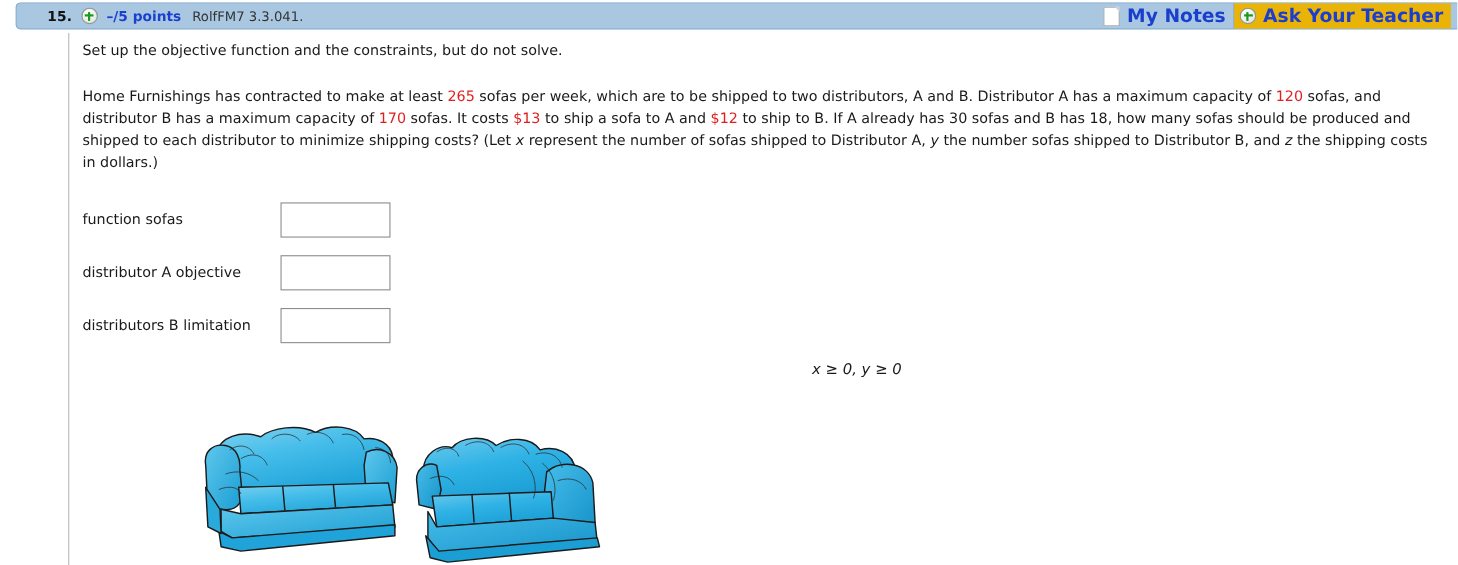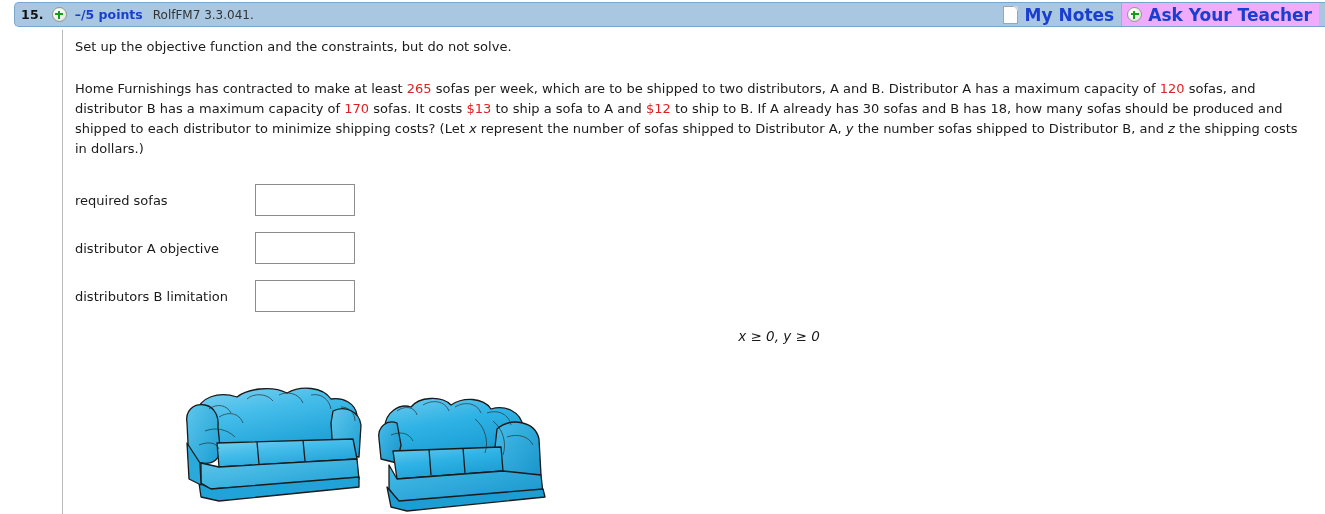--- a/index.html
+++ b/index.html
@@ -29,21 +29,21 @@
     border-top-left-radius: 5px;
     border-bottom-left-radius: 5px;
     border-right: none;
     box-sizing: border-box;
     display: flex;
     align-items: center;
   }
   .qheader-left {
     display: flex;
     align-items: center;
-    padding-left: 6px;
+    padding-left: 28px;
     gap: 8px;
     flex: 0 0 auto;
   }
   .qnum {
     font-weight: bold;
     font-size: 12.5px;
     color: #111;
     letter-spacing: 0.2px;
   }
   .plus-icon {
@@ -111,21 +111,21 @@
     white-space: nowrap;
   }
   .ask-box {
     display: flex;
     align-items: center;
     gap: 6px;
     height: 100%;
     padding: 0 7px 0 5px;
     box-sizing: border-box;
     border-left: 1px solid #8fb3d2;
-    background: #f0abfc;
+    background: #eab308;
   }
 
   
   .vrule {
     position: absolute;
     left: 62px;
     top: 30px;
     width: 1px;
     height: 484px;
     background: #b9b9b9;
@@ -268,21 +268,21 @@
   <div class="instruction">Set up the objective function and the constraints, but do not solve.</div>
 
   <div class="problem">
     <span>Home Furnishings has contracted to make at least </span><span class="num-red">265</span><span> sofas per week, which are to be shipped to two distributors, A and B. Distributor A has a maximum capacity of </span><span class="num-red">120</span><span> sofas, and distributor B has a maximum capacity of </span><span class="num-red">170</span><span> sofas. It costs </span><span class="num-red">$13</span><span> to ship a sofa to A and </span><span class="num-red">$12</span><span> to ship to B. If A already has 30 sofas and B has 18, how many sofas should be produced and shipped to each distributor to minimize shipping costs? (Let </span><span class="var">x</span><span> represent the number of sofas shipped to Distributor A, </span><span class="var">y</span><span> the number sofas shipped to Distributor B, and </span><span class="var">z</span><span> the shipping costs in dollars.)</span>
   </div>
 
 
   <div class="constraints">
 
     <div class="crow">
-      <span class="clabel">required sofas</span>
+      <span class="clabel">function sofas</span>
       <input class="ansbox ansbox-c" type="text" value="" style="">
     </div>
 
     <div class="crow">
       <span class="clabel">distributor A objective</span>
       <input class="ansbox ansbox-c" type="text" value="" style="">
     </div>
 
     <div class="crow">
       <span class="clabel">distributors B limitation</span>

